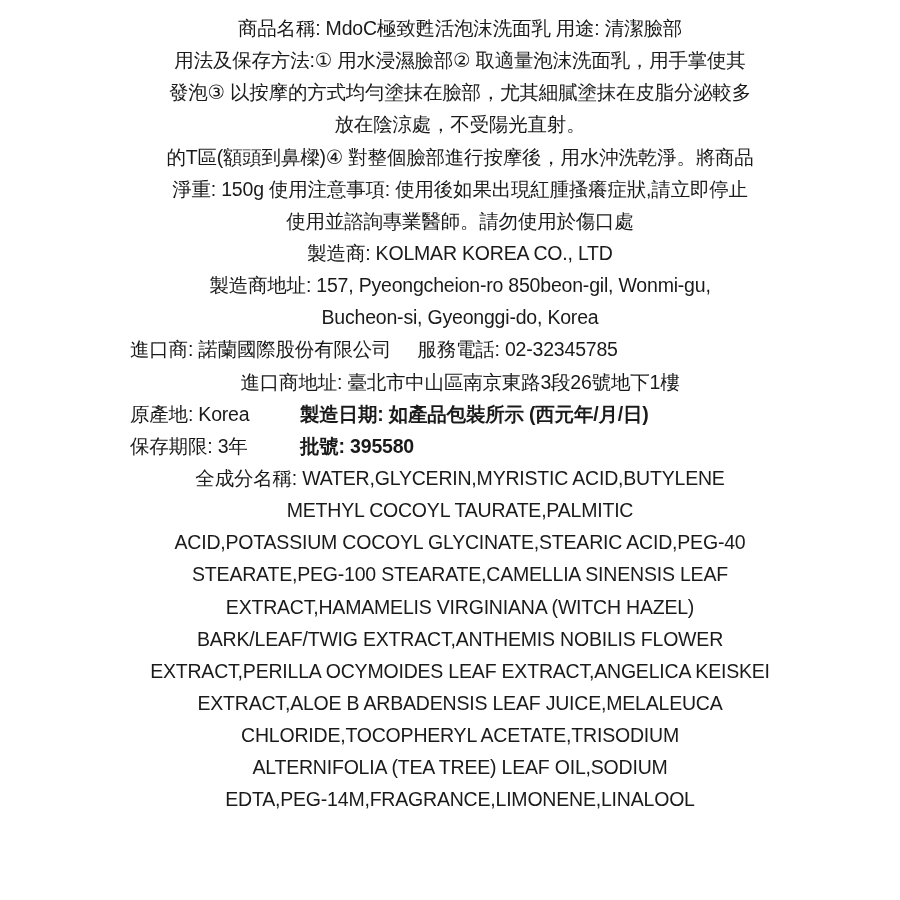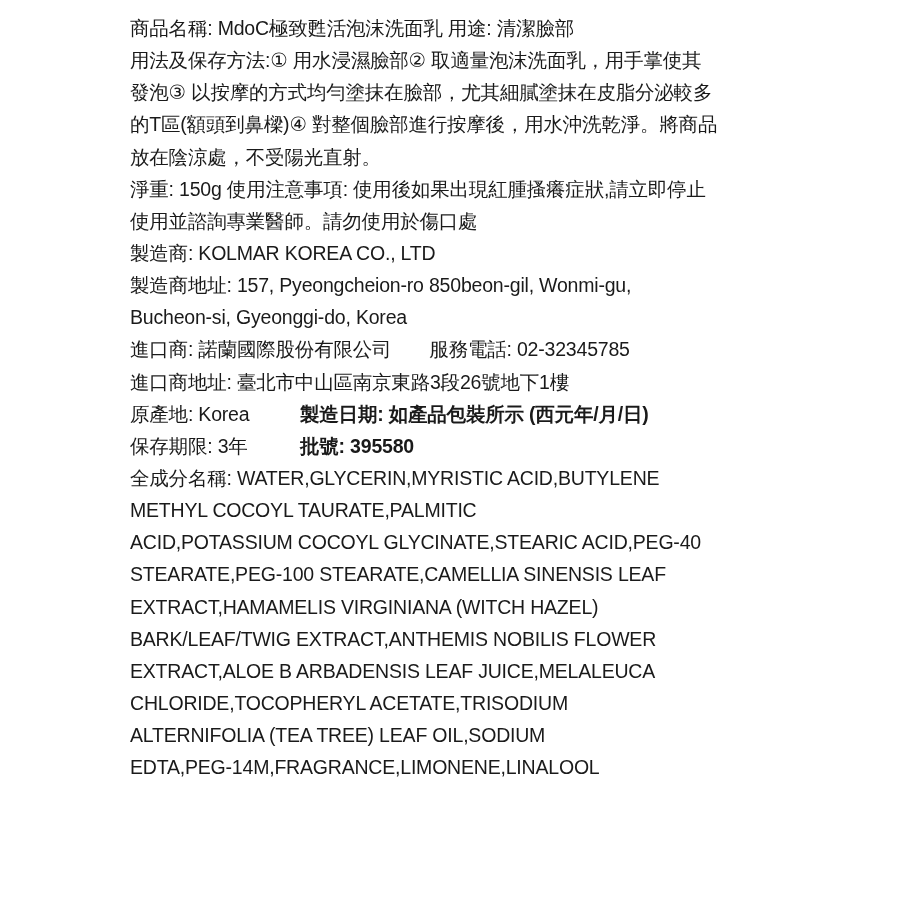--- a/index.html
+++ b/index.html
@@ -21,47 +21,48 @@
       color: #1a1a1a;
       font-family: "Liberation Sans", "DejaVu Sans", sans-serif;
       font-size: 19.5px;
       line-height: 32.15px;
       letter-spacing: -0.2px;
     }
     .line {
       display: block;
       white-space: nowrap;
       height: 32.15px;
+      text-align: center;
     }
     .col2 {
       position: absolute;
       left: 170px;
       font-weight: bold;
     }
     .row {
       position: relative;
       display: block;
       height: 32.15px;
       white-space: nowrap;
     }
     .imp-phone {
-      margin-left: 38px;
+      margin-left: 26px;
     }
   </style>
 </head>
 <body>
 
 <div class="label-doc">
   <span class="line">商品名稱: MdoC極致甦活泡沫洗面乳 用途: 清潔臉部</span>
 
   <div>
     <span class="line">用法及保存方法:① 用水浸濕臉部② 取適量泡沫洗面乳，用手掌使其</span>
     <span class="line">發泡③ 以按摩的方式均勻塗抹在臉部，尤其細膩塗抹在皮脂分泌較多</span>
+    <span class="line">放在陰涼處，不受陽光直射。</span>
     <span class="line">的T區(額頭到鼻樑)④ 對整個臉部進行按摩後，用水沖洗乾淨。將商品</span>
-    <span class="line">放在陰涼處，不受陽光直射。</span>
   </div>
 
   <div>
     <span class="line">淨重: 150g 使用注意事項: 使用後如果出現紅腫搔癢症狀,請立即停止</span>
     <span class="line">使用並諮詢專業醫師。請勿使用於傷口處</span>
   </div>
 
   <span class="line">製造商: KOLMAR KOREA CO., LTD</span>
 
   <div>
@@ -85,18 +86,19 @@
     <span class="col2">批號: 395580</span>
   </span>
 
   <div>
     <span class="line">全成分名稱: WATER,GLYCERIN,MYRISTIC ACID,BUTYLENE</span>
     <span class="line">METHYL COCOYL TAURATE,PALMITIC</span>
     <span class="line">ACID,POTASSIUM COCOYL GLYCINATE,STEARIC ACID,PEG-40</span>
     <span class="line">STEARATE,PEG-100 STEARATE,CAMELLIA SINENSIS LEAF</span>
     <span class="line">EXTRACT,HAMAMELIS VIRGINIANA (WITCH HAZEL)</span>
     <span class="line">BARK/LEAF/TWIG EXTRACT,ANTHEMIS NOBILIS FLOWER</span>
+    <span class="line">EXTRACT,PERILLA OCYMOIDES LEAF EXTRACT,ANGELICA KEISKEI</span>
     <span class="line">EXTRACT,ALOE B ARBADENSIS LEAF JUICE,MELALEUCA</span>
     <span class="line">CHLORIDE,TOCOPHERYL ACETATE,TRISODIUM</span>
     <span class="line">ALTERNIFOLIA (TEA TREE) LEAF OIL,SODIUM</span>
     <span class="line">EDTA,PEG-14M,FRAGRANCE,LIMONENE,LINALOOL</span>
   </div>
 </div>
 
 </body></html>

